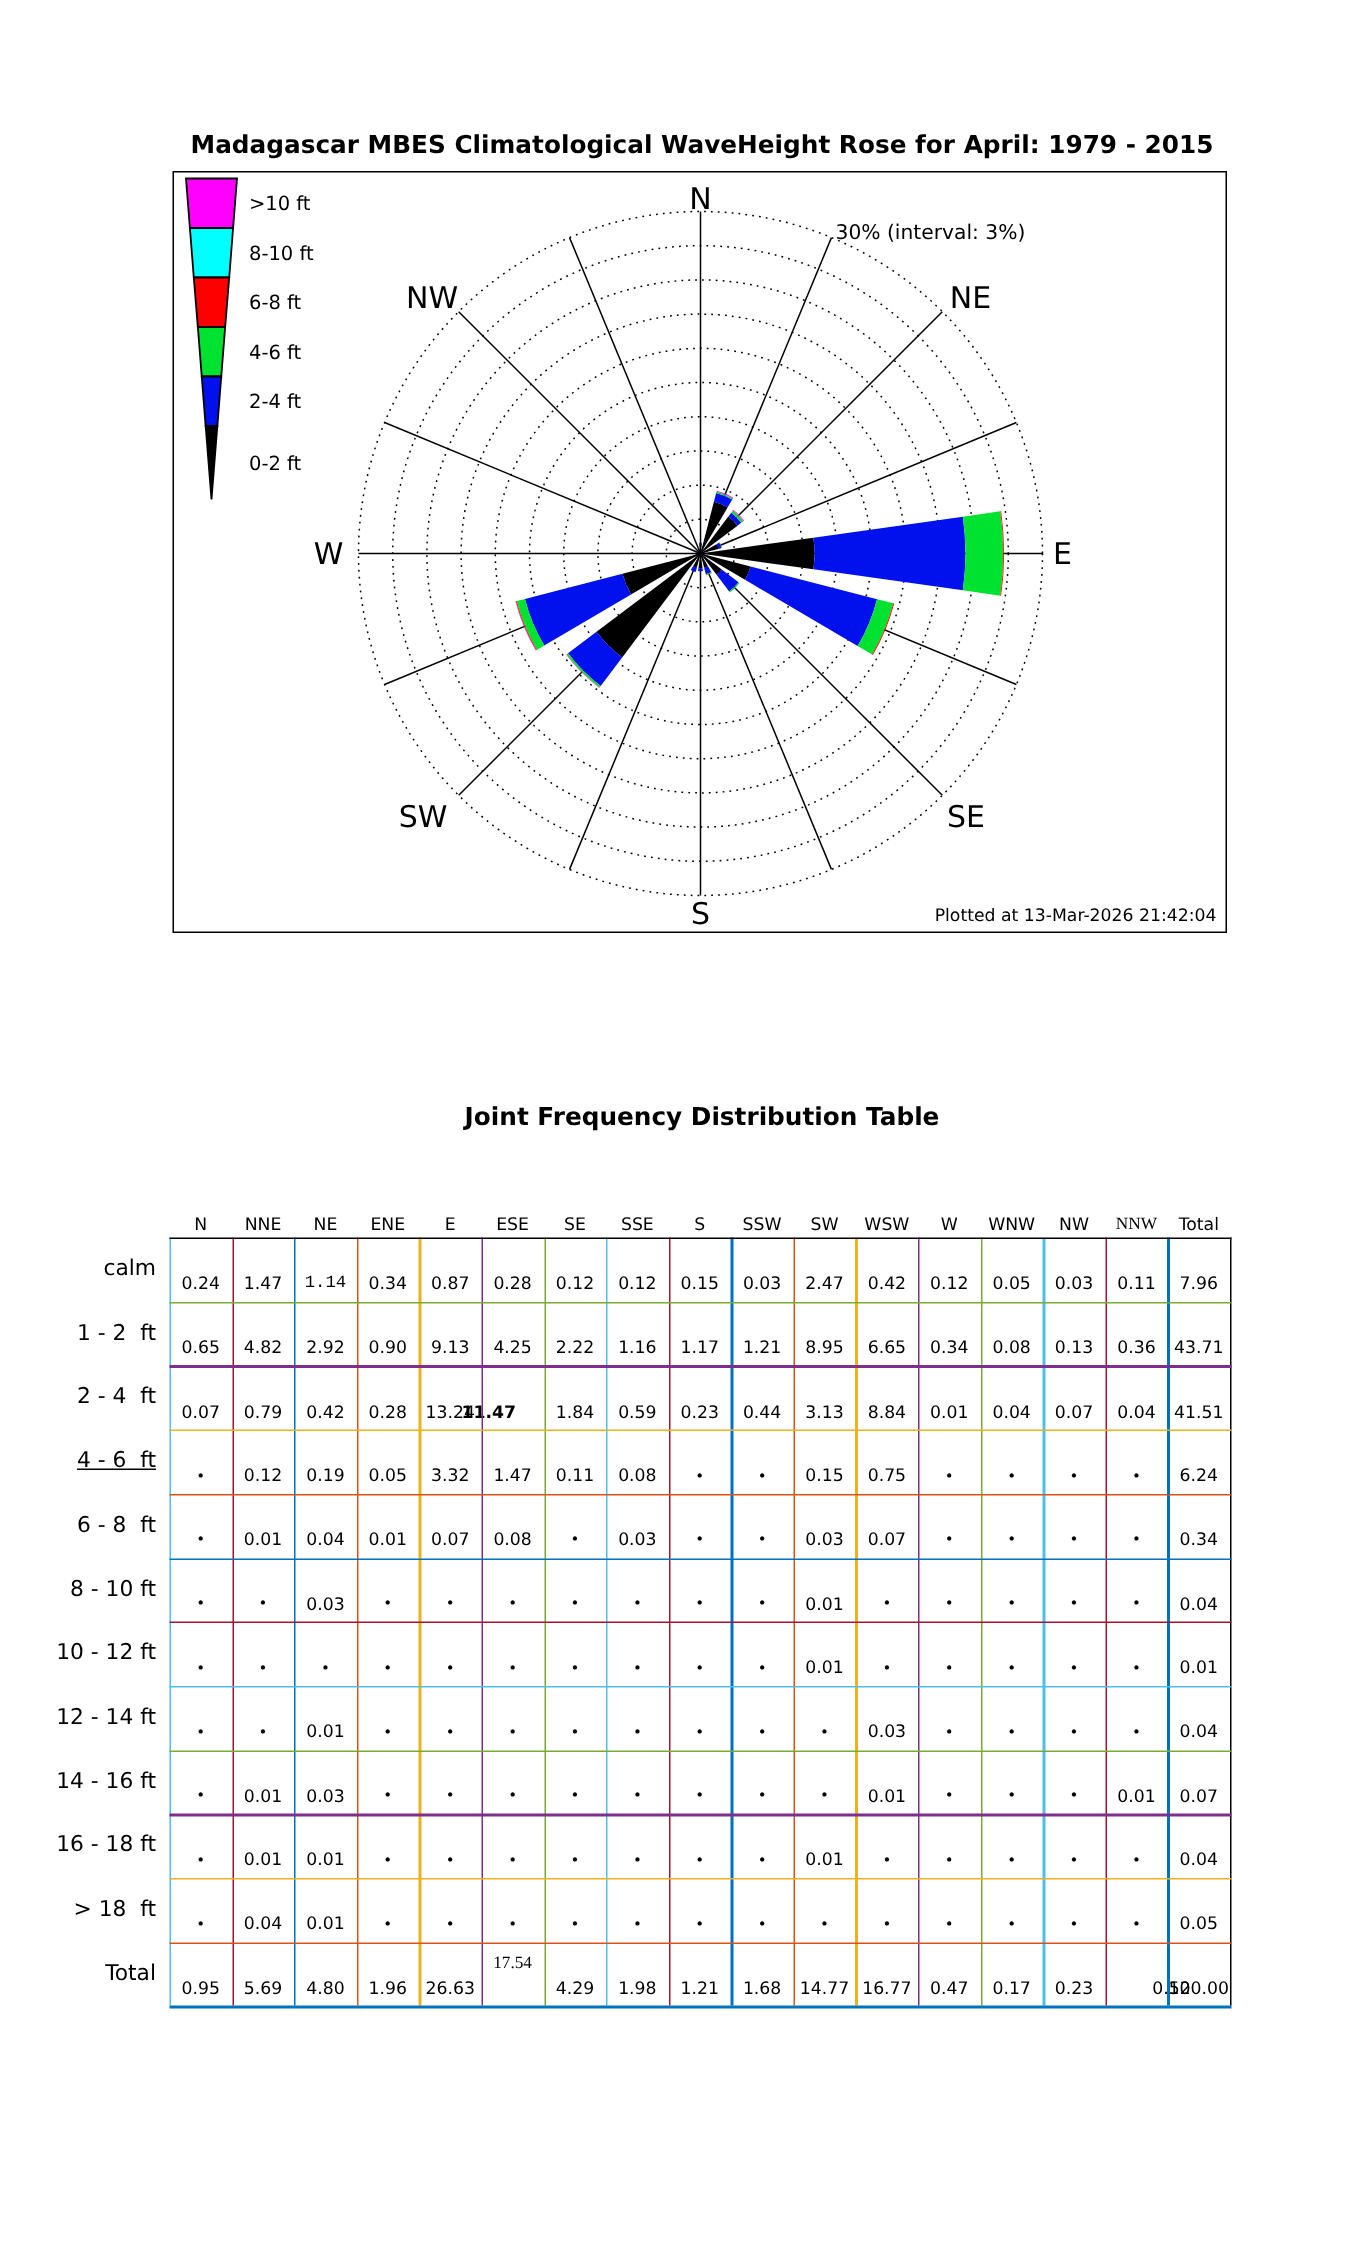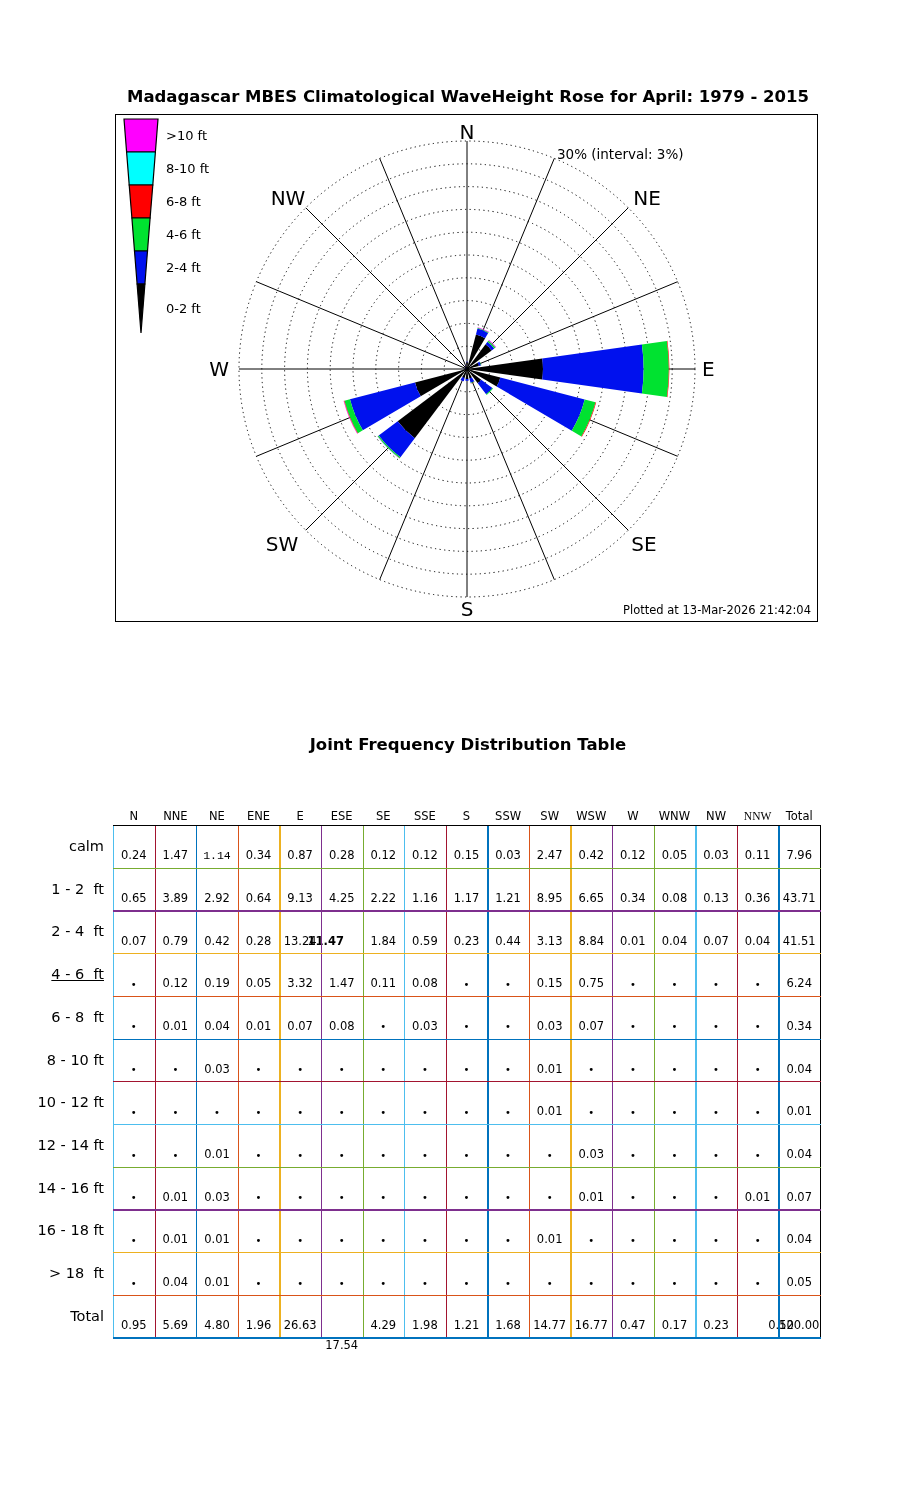--- a/index.html
+++ b/index.html
@@ -182,23 +182,23 @@
     <div class="cell" style="left: 332.71px; top: 0px; width: 41.59px; height: 42.7px;">0.15</div>
     <div class="cell" style="left: 374.29px; top: 0px; width: 41.59px; height: 42.7px;">0.03</div>
     <div class="cell" style="left: 415.88px; top: 0px; width: 41.59px; height: 42.7px;">2.47</div>
     <div class="cell" style="left: 457.47px; top: 0px; width: 41.59px; height: 42.7px;">0.42</div>
     <div class="cell" style="left: 499.06px; top: 0px; width: 41.59px; height: 42.7px;">0.12</div>
     <div class="cell" style="left: 540.65px; top: 0px; width: 41.59px; height: 42.7px;">0.05</div>
     <div class="cell" style="left: 582.24px; top: 0px; width: 41.59px; height: 42.7px;">0.03</div>
     <div class="cell" style="left: 623.82px; top: 0px; width: 41.59px; height: 42.7px;">0.11</div>
     <div class="cell" style="left: 665.41px; top: 0px; width: 41.59px; height: 42.7px;">7.96</div>
     <div class="cell" style="left: 0px; top: 42.7px; width: 41.59px; height: 42.7px;">0.65</div>
-    <div class="cell" style="left: 41.59px; top: 42.7px; width: 41.59px; height: 42.7px;">3.89</div>
+    <div class="cell" style="left: 41.59px; top: 42.7px; width: 41.59px; height: 42.7px;">4.82</div>
     <div class="cell" style="left: 83.18px; top: 42.7px; width: 41.59px; height: 42.7px;">2.92</div>
-    <div class="cell" style="left: 124.76px; top: 42.7px; width: 41.59px; height: 42.7px;">0.64</div>
+    <div class="cell" style="left: 124.76px; top: 42.7px; width: 41.59px; height: 42.7px;">0.90</div>
     <div class="cell" style="left: 166.35px; top: 42.7px; width: 41.59px; height: 42.7px;">9.13</div>
     <div class="cell" style="left: 207.94px; top: 42.7px; width: 41.59px; height: 42.7px;">4.25</div>
     <div class="cell" style="left: 249.53px; top: 42.7px; width: 41.59px; height: 42.7px;">2.22</div>
     <div class="cell" style="left: 291.12px; top: 42.7px; width: 41.59px; height: 42.7px;">1.16</div>
     <div class="cell" style="left: 332.71px; top: 42.7px; width: 41.59px; height: 42.7px;">1.17</div>
     <div class="cell" style="left: 374.29px; top: 42.7px; width: 41.59px; height: 42.7px;">1.21</div>
     <div class="cell" style="left: 415.88px; top: 42.7px; width: 41.59px; height: 42.7px;">8.95</div>
     <div class="cell" style="left: 457.47px; top: 42.7px; width: 41.59px; height: 42.7px;">6.65</div>
     <div class="cell" style="left: 499.06px; top: 42.7px; width: 41.59px; height: 42.7px;">0.34</div>
     <div class="cell" style="left: 540.65px; top: 42.7px; width: 41.59px; height: 42.7px;">0.08</div>
@@ -356,21 +356,21 @@
     <div class="cell dot" style="left: 499.06px; top: 427px; width: 41.59px; height: 42.7px;">•</div>
     <div class="cell dot" style="left: 540.65px; top: 427px; width: 41.59px; height: 42.7px;">•</div>
     <div class="cell dot" style="left: 582.24px; top: 427px; width: 41.59px; height: 42.7px;">•</div>
     <div class="cell dot" style="left: 623.82px; top: 427px; width: 41.59px; height: 42.7px;">•</div>
     <div class="cell" style="left: 665.41px; top: 427px; width: 41.59px; height: 42.7px;">0.05</div>
     <div class="cell" style="left: 0px; top: 469.7px; width: 41.59px; height: 42.7px;">0.95</div>
     <div class="cell" style="left: 41.59px; top: 469.7px; width: 41.59px; height: 42.7px;">5.69</div>
     <div class="cell" style="left: 83.18px; top: 469.7px; width: 41.59px; height: 42.7px;">4.80</div>
     <div class="cell" style="left: 124.76px; top: 469.7px; width: 41.59px; height: 42.7px;">1.96</div>
     <div class="cell" style="left: 166.35px; top: 469.7px; width: 41.59px; height: 42.7px;">26.63</div>
-    <div class="cell" style="left: 207.94px; top: 490px; width: 41.59px; height: 42.7px;">17.54</div>
+    <div class="cell" style="left: 207.94px; top: 454px; width: 41.59px; height: 42.7px; font-family: Liberation Serif, serif;">17.54</div>
     <div class="cell" style="left: 249.53px; top: 469.7px; width: 41.59px; height: 42.7px;">4.29</div>
     <div class="cell" style="left: 291.12px; top: 469.7px; width: 41.59px; height: 42.7px;">1.98</div>
     <div class="cell" style="left: 332.71px; top: 469.7px; width: 41.59px; height: 42.7px;">1.21</div>
     <div class="cell" style="left: 374.29px; top: 469.7px; width: 41.59px; height: 42.7px;">1.68</div>
     <div class="cell" style="left: 415.88px; top: 469.7px; width: 41.59px; height: 42.7px;">14.77</div>
     <div class="cell" style="left: 457.47px; top: 469.7px; width: 41.59px; height: 42.7px;">16.77</div>
     <div class="cell" style="left: 499.06px; top: 469.7px; width: 41.59px; height: 42.7px;">0.47</div>
     <div class="cell" style="left: 540.65px; top: 469.7px; width: 41.59px; height: 42.7px;">0.17</div>
     <div class="cell" style="left: 582.24px; top: 469.7px; width: 41.59px; height: 42.7px;">0.23</div>
     <div class="cell" style="left: 636px; top: 469.7px; width: 64px; height: 42.7px;">0.52</div>

